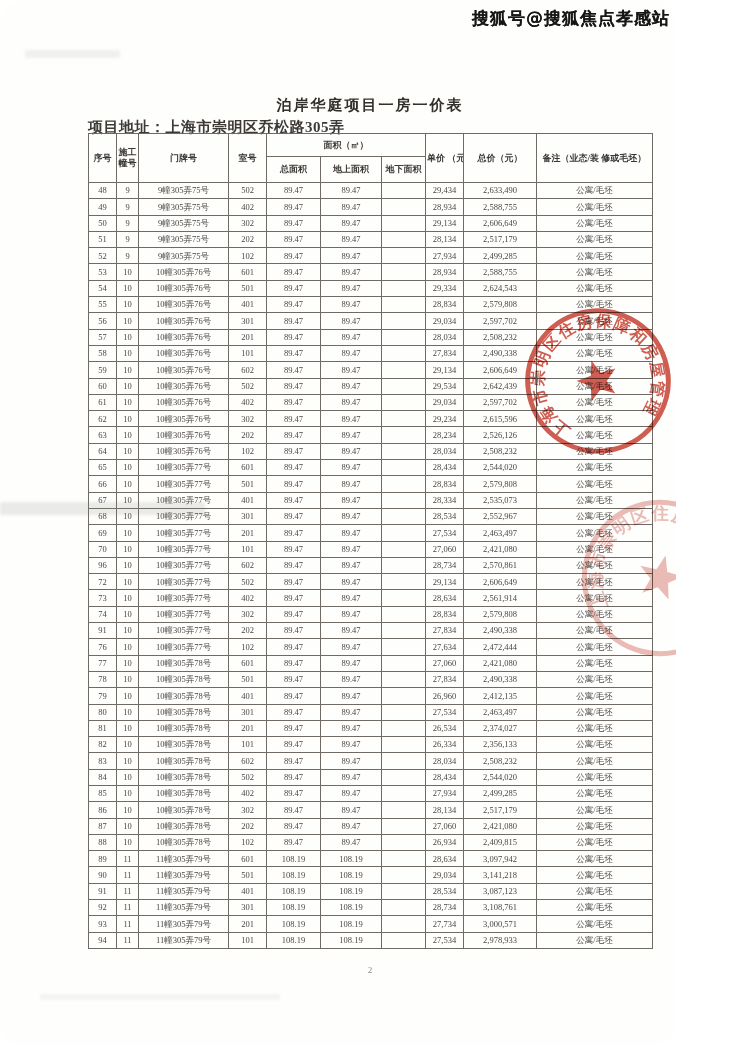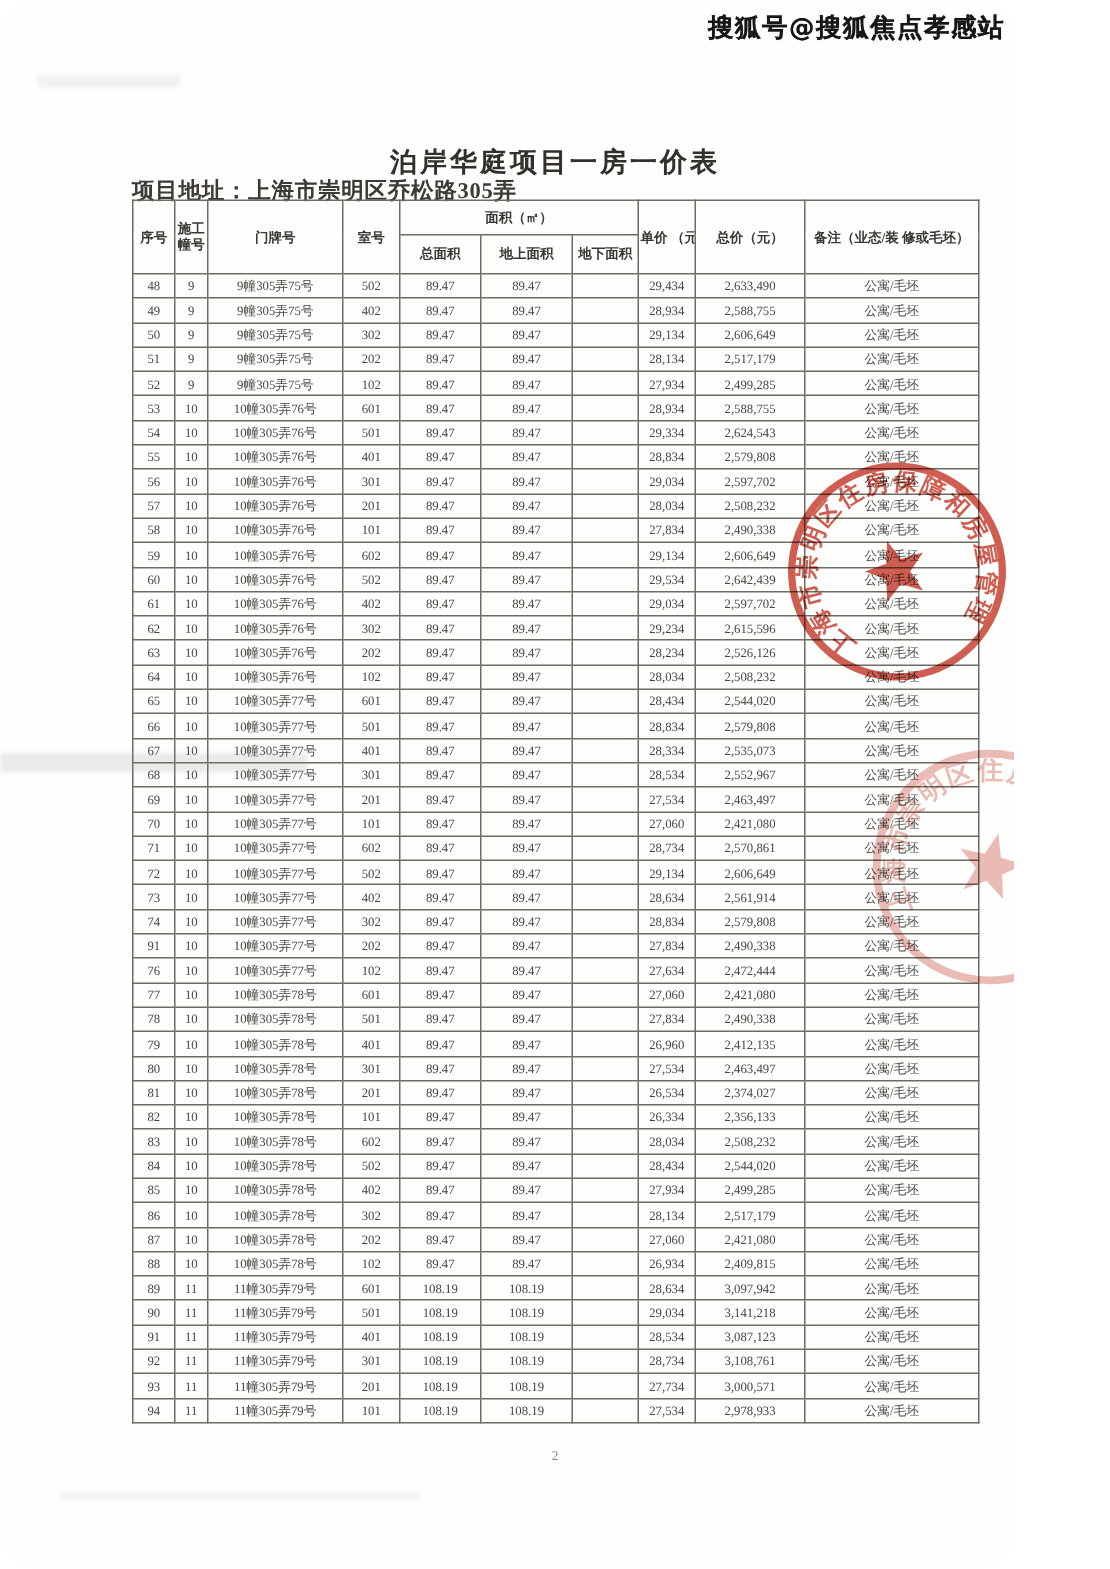--- a/index.html
+++ b/index.html
@@ -11,21 +11,21 @@
     border-radius:24px;
   }
   .watermark{
     position:absolute;top:7px;right:6px;
     font-family:"DejaVu Sans","Liberation Sans",sans-serif;
     font-weight:800;font-size:17px;letter-spacing:1px;color:#161616;
     text-shadow:0 0 0.5px #333;
   }
   .title{
     position:absolute;top:96px;left:0;width:740px;text-align:center;
-    font-size:18px;font-weight:700;letter-spacing:2px;color:#33302c;
+    font-size:15px;font-weight:700;letter-spacing:2px;color:#33302c;
   }
   .address{
     position:absolute;top:118px;left:88px;
     font-size:15px;font-weight:700;color:#3d3a36;letter-spacing:0.5px;
   }
   table.price{
     position:absolute;top:133px;left:88px;width:564px;
     border-collapse:collapse;table-layout:fixed;
   }
   table.price th,table.price td{
@@ -374,21 +374,21 @@
           <td>10幢305弄77号</td>
           <td>101</td>
           <td>89.47</td>
           <td>89.47</td>
           <td></td>
           <td>27,060</td>
           <td>2,421,080</td>
           <td>公寓/毛坯</td>
         </tr>
         <tr>
-          <td>71</td>
+          <td>96</td>
           <td>10</td>
           <td>10幢305弄77号</td>
           <td>602</td>
           <td>89.47</td>
           <td>89.47</td>
           <td></td>
           <td>28,734</td>
           <td>2,570,861</td>
           <td>公寓/毛坯</td>
         </tr>

